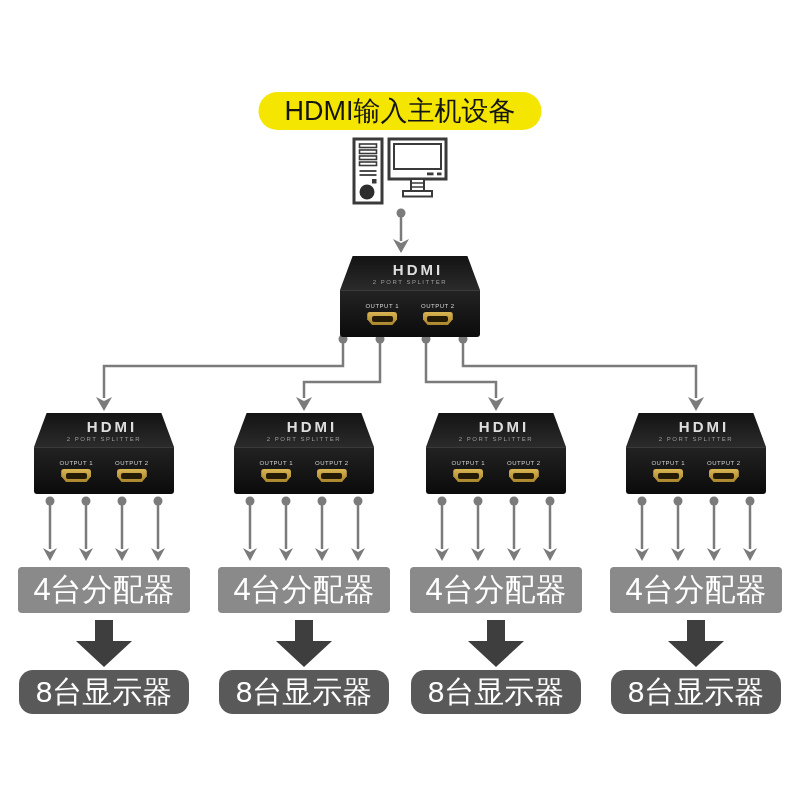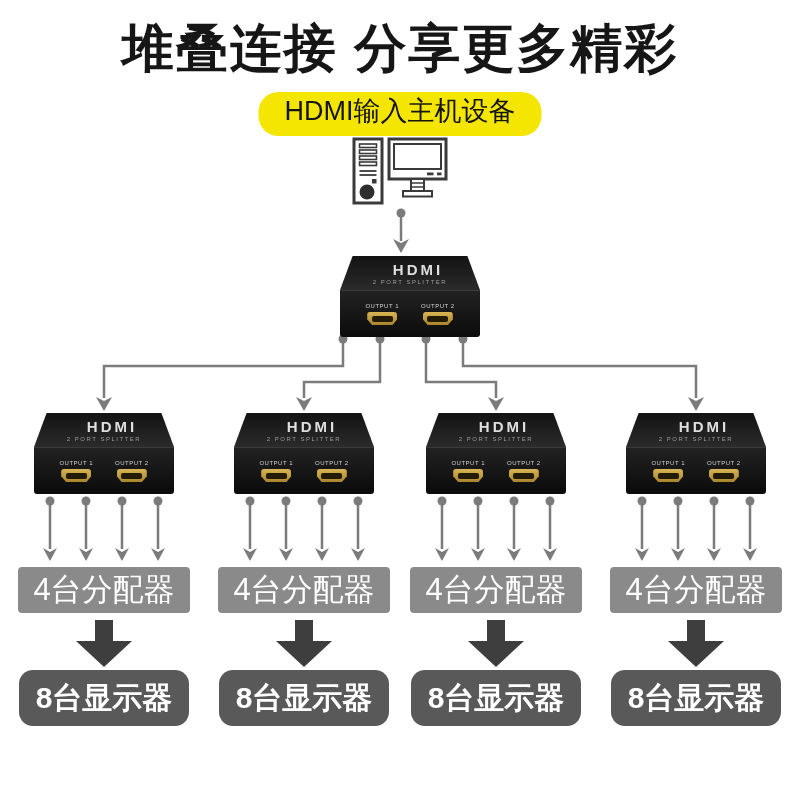--- a/index.html
+++ b/index.html
@@ -3,21 +3,21 @@
 <meta charset="utf-8">
 <style>
   html,body{margin:0;padding:0;background:#fff;}
   .page{position:relative;width:800px;height:800px;background:#ffffff;overflow:hidden;
         font-family:"Liberation Sans","DejaVu Sans",sans-serif;}
 
   .title{position:absolute;top:14px;left:0;width:800px;text-align:center;
          font-size:52px;font-weight:800;color:#161616;letter-spacing:2px;}
 
   .yellow-pill{position:absolute;left:400px;transform:translateX(-50%);
-         background:#f4e600;border-radius:20px;height:44px;line-height:38px;
+         background:#f4e600;border-radius:20px;height:38px;line-height:38px;
          padding:0 26px;font-size:27px;color:#141414;white-space:nowrap;}
   .pill-top{top:92px;}
   .pill-bottom{top:739px;}
 
   .hosticon{position:absolute;left:351px;top:136px;}
 
   .overlay{position:absolute;left:0;top:0;width:800px;height:800px;pointer-events:none;}
   .overlay line,.overlay polyline{stroke:#7b7b7b;stroke-width:2.5;fill:none;}
   .overlay circle,.overlay polygon{fill:#7b7b7b;stroke:none;}
 
@@ -33,33 +33,32 @@
   .port-group{display:flex;flex-direction:column;align-items:center;gap:3px;}
   .port-label{color:#d2d2d2;font-size:6px;letter-spacing:.5px;white-space:nowrap;}
   .port{width:30px;height:13px;background:linear-gradient(180deg,#d9b553,#a8842c);
         clip-path:polygon(0 0,100% 0,100% 55%,84% 100%,16% 100%,0 55%);
         border-radius:3px;display:flex;align-items:center;justify-content:center;}
   .port-slot{width:21px;height:6px;background:#241b06;border-radius:2px;}
 
   .gray-pill{position:absolute;display:flex;align-items:center;justify-content:center;
              color:#ffffff;white-space:nowrap;}
   .sp-pill{width:172px;height:46px;background:#8a8a8a;border-radius:4px;font-size:31px;top:567px;}
-  .dp-pill{width:170px;height:56px;background:#595959;border-radius:14px;font-size:30px;top:670px;font-weight:bold;}
+  .dp-pill{width:170px;height:44px;background:#595959;border-radius:14px;font-size:30px;top:670px;}
 
   .big-arrow{position:absolute;top:620px;width:56px;display:flex;flex-direction:column;align-items:center;}
   .big-arrow .shaft{width:18px;height:21px;background:#3e3e3e;}
   .big-arrow .head{width:0;height:0;border-left:28px solid transparent;
                    border-right:28px solid transparent;border-top:26px solid #3e3e3e;}
 </style>
 </head>
 <body>
 
 <div class="page">
 
-  <div class="title">堆叠连接 分享更多精彩</div>
 
   <div class="yellow-pill pill-top">HDMI输入主机设备</div>
 
   <svg class="hosticon" width="98" height="72" viewBox="0 0 98 72">
     <g stroke="#3a3a3a" fill="#ffffff">
       <rect x="3" y="3" width="28" height="64" stroke-width="3"></rect>
       <rect x="8.5" y="8" width="17" height="3.5" stroke-width="1.6"></rect>
       <rect x="8.5" y="14" width="17" height="3.5" stroke-width="1.6"></rect>
       <rect x="8.5" y="20" width="17" height="3.5" stroke-width="1.6"></rect>
       <rect x="8.5" y="26" width="17" height="3.5" stroke-width="1.6"></rect>

